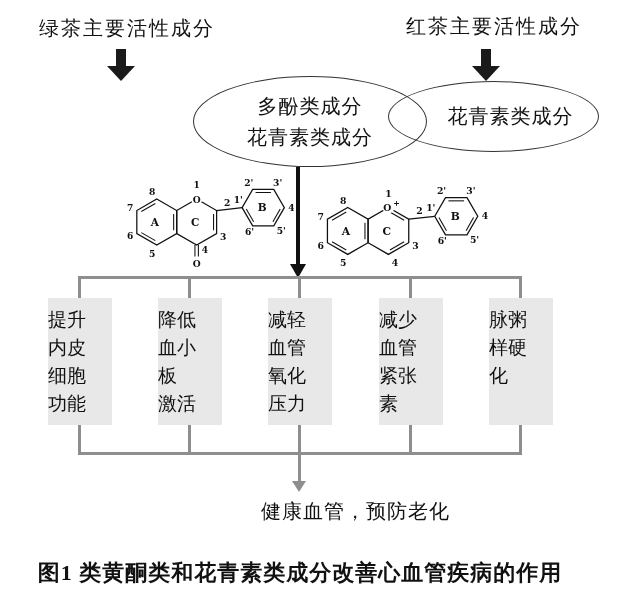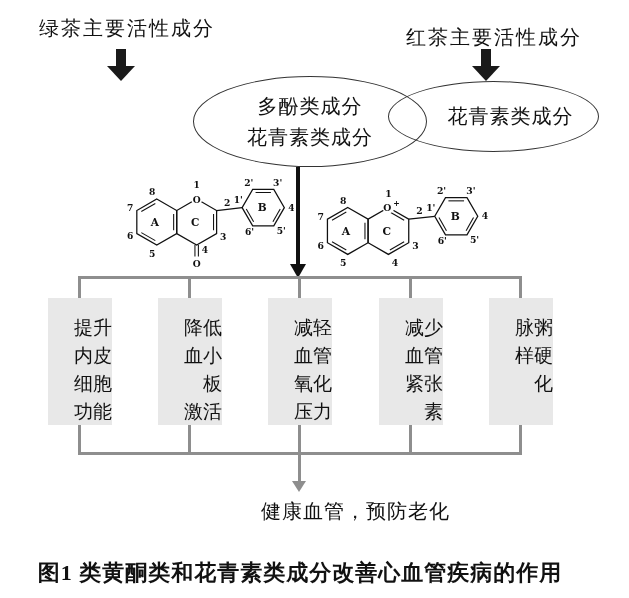--- a/index.html
+++ b/index.html
@@ -27,37 +27,37 @@
     border-left:8px solid transparent;border-right:8px solid transparent;border-top:14px solid #111;}
   .struct{position:absolute;}
   .struct text{font-family:"DejaVu Serif","Liberation Serif",serif;font-weight:bold;fill:#111;}
   .num{font-size:9.5px;}
   .ringletter{font-size:11px;}
   
   .hline{position:absolute;left:78px;width:444px;height:3px;background:#8e8e8e;}
   .vstub{position:absolute;width:3px;background:#8e8e8e;}
   .ebox{
     position:absolute;top:298px;width:64px;height:127px;background:#e8e8e8;
-    text-align:right;font-size:19px;line-height:28px;padding-top:16px;box-sizing:border-box;
+    text-align:left;font-size:19px;line-height:28px;padding-top:8px;box-sizing:border-box;
   }
   .garrow-shaft{position:absolute;left:298px;top:452px;width:3px;height:30px;background:#8e8e8e;}
   .garrow-head{position:absolute;left:292px;top:481px;width:0;height:0;
     border-left:7px solid transparent;border-right:7px solid transparent;border-top:11px solid #8e8e8e;}
   .outcome{position:absolute;left:150px;top:498px;width:300px;text-align:right;
     font-size:20px;letter-spacing:1px;white-space:nowrap;}
   .caption{position:absolute;left:0;top:558px;width:600px;text-align:center;
     font-size:22px;font-weight:bold;letter-spacing:1px;white-space:nowrap;}
 </style>
 </head>
 <body>
 
 <div class="fig">
 
   <div class="src-label" style="left:37px;top:15px">绿茶主要活性成分</div>
-  <div class="src-label" style="left:404px;top:24px">红茶主要活性成分</div>
+  <div class="src-label" style="left:404px;top:13px">红茶主要活性成分</div>
 
   <div class="tarrow" style="left:107px;top:49px">
     <div class="shaft"></div>
       <div class="head"></div>
   </div>
   <div class="tarrow" style="left:472px;top:49px">
     <div class="shaft"></div>
       <div class="head"></div>
   </div>
 

